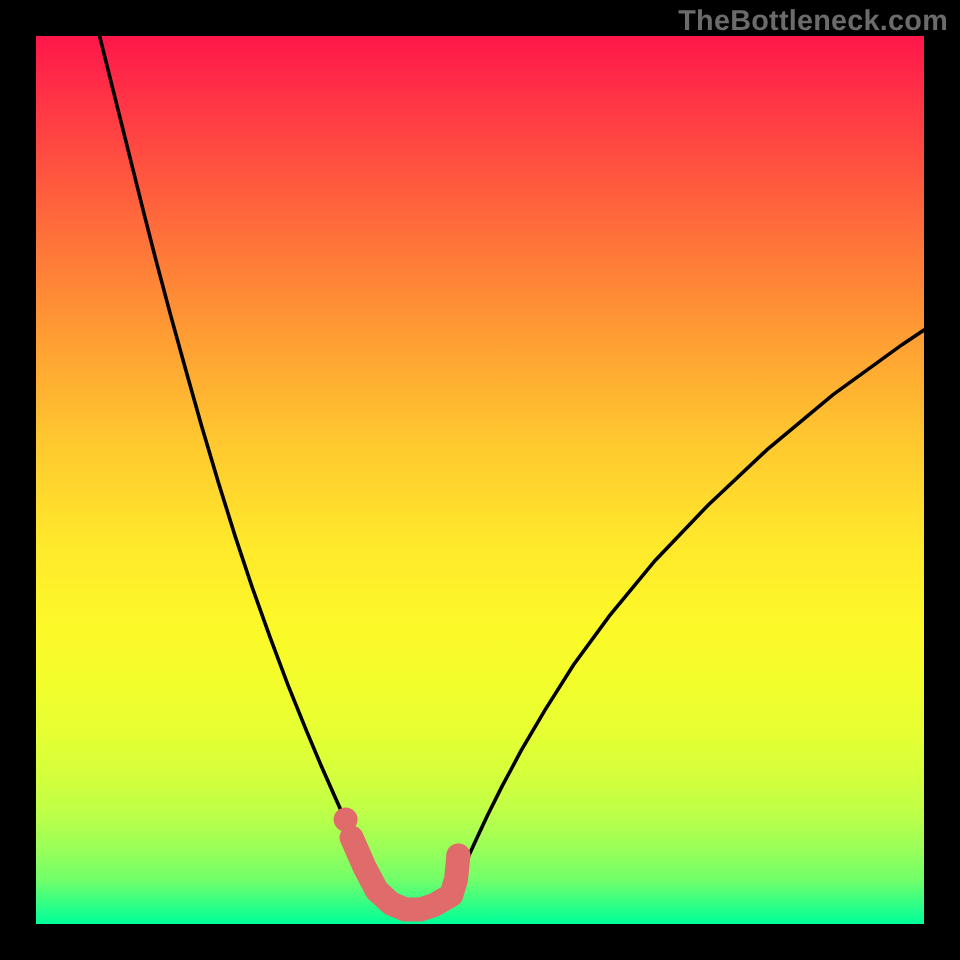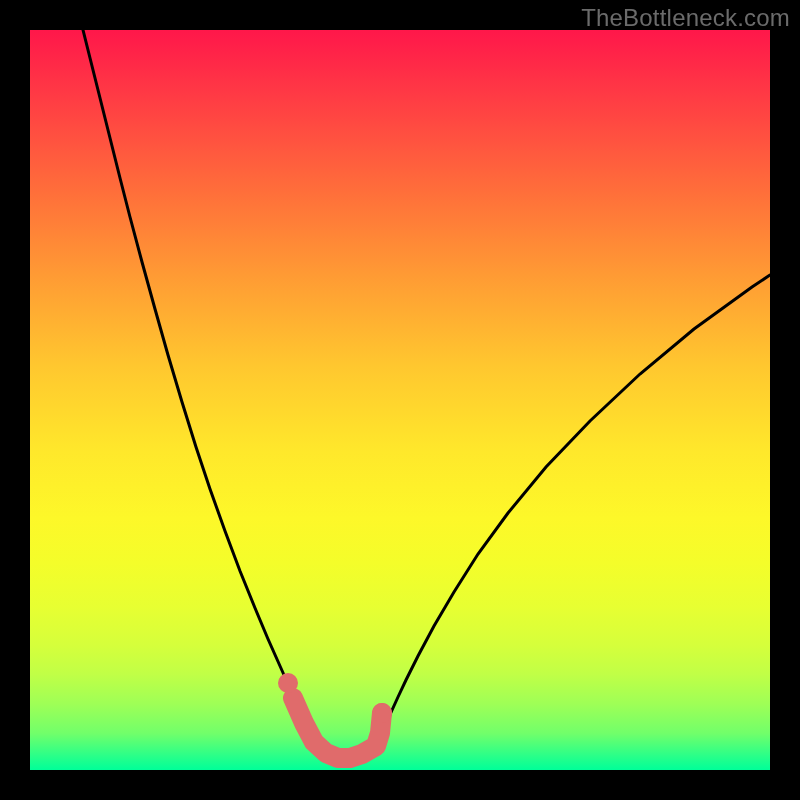--- a/index.html
+++ b/index.html
@@ -43,21 +43,21 @@
       #2cff88 98%,
       #00ff99 100%
     );
   }
   .watermark {
     position: absolute;
     top: 4px;
     right: 10px;
     color: #6b6b6b;
     font-size: 24px;
-    font-weight: 400;
+    font-weight: 700;
     letter-spacing: 0.2px;
     user-select: none;
   }
   svg.curve {
     position: absolute;
     left: 0;
     top: 0;
     width: 740px;
     height: 740px;
   }

